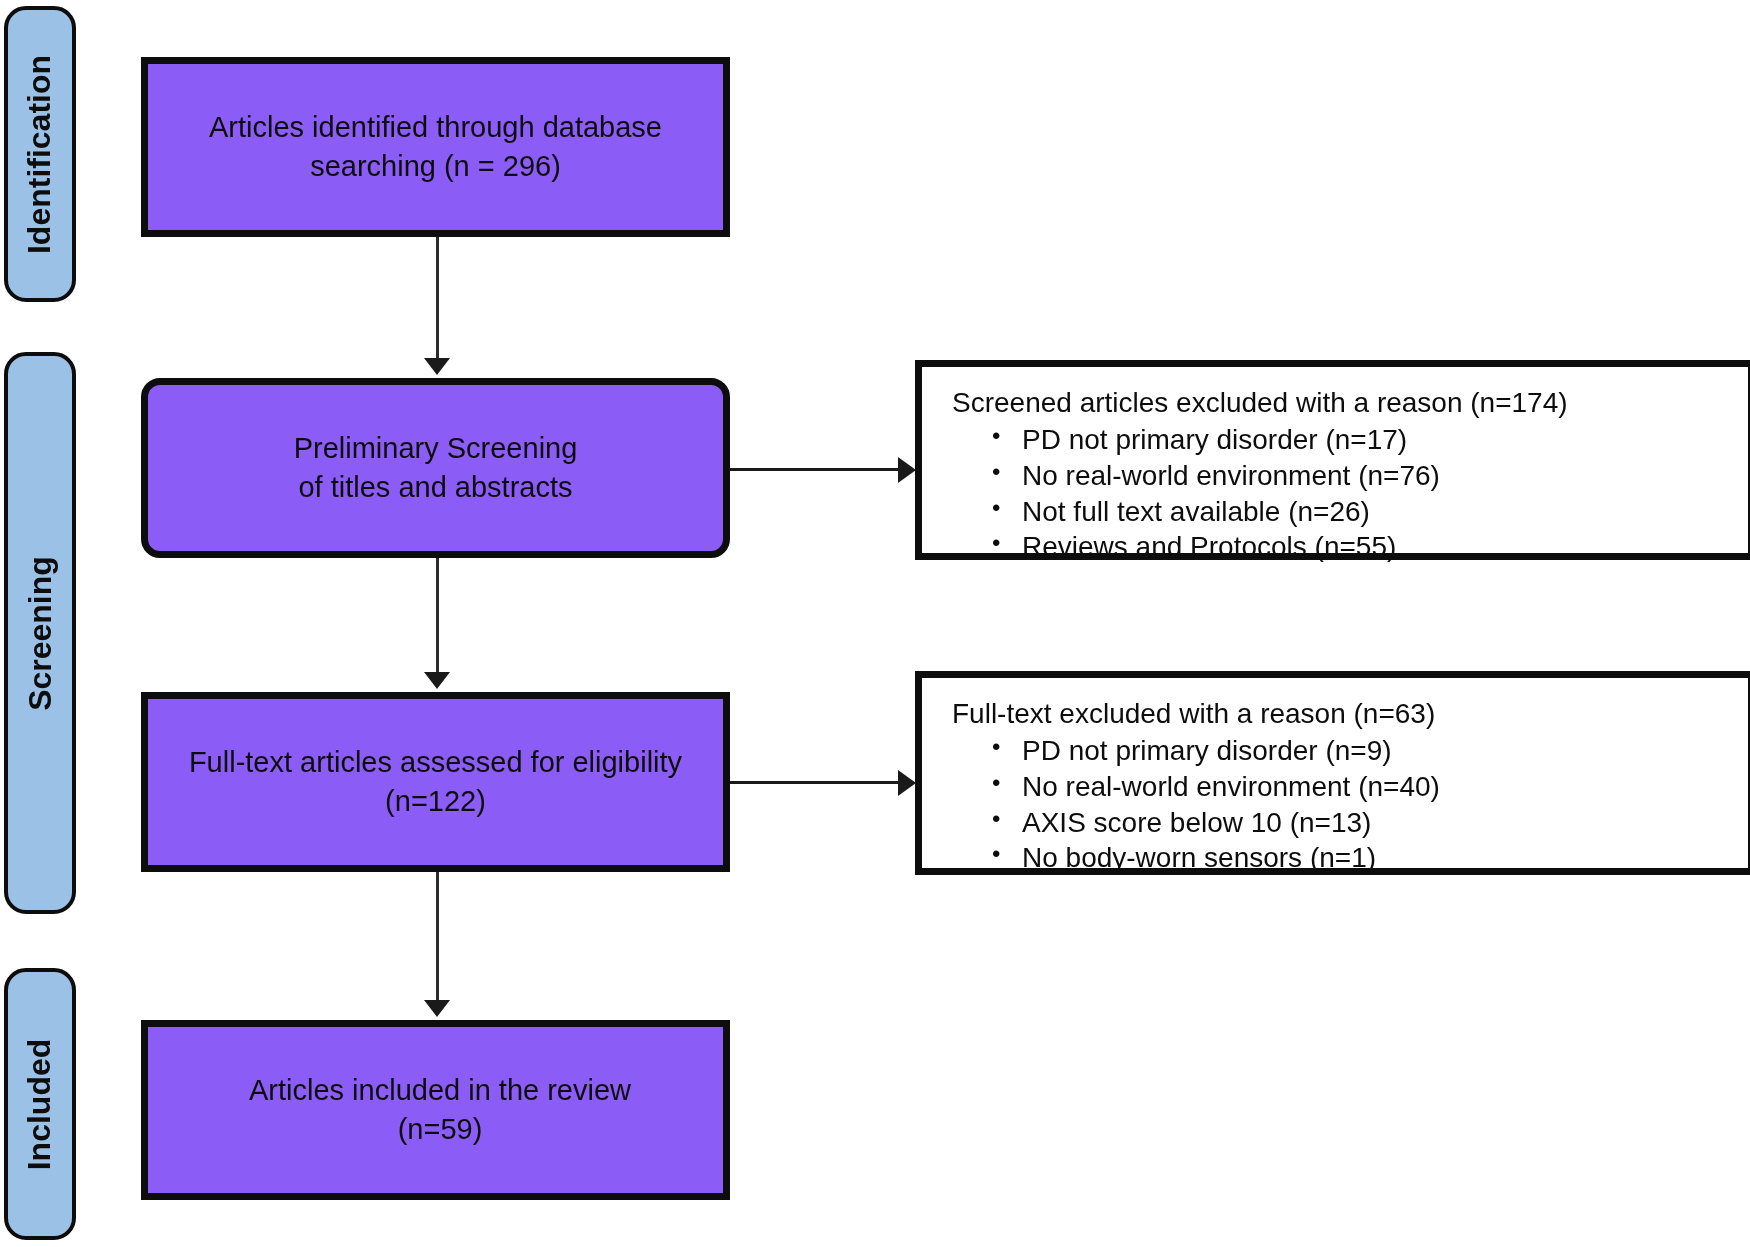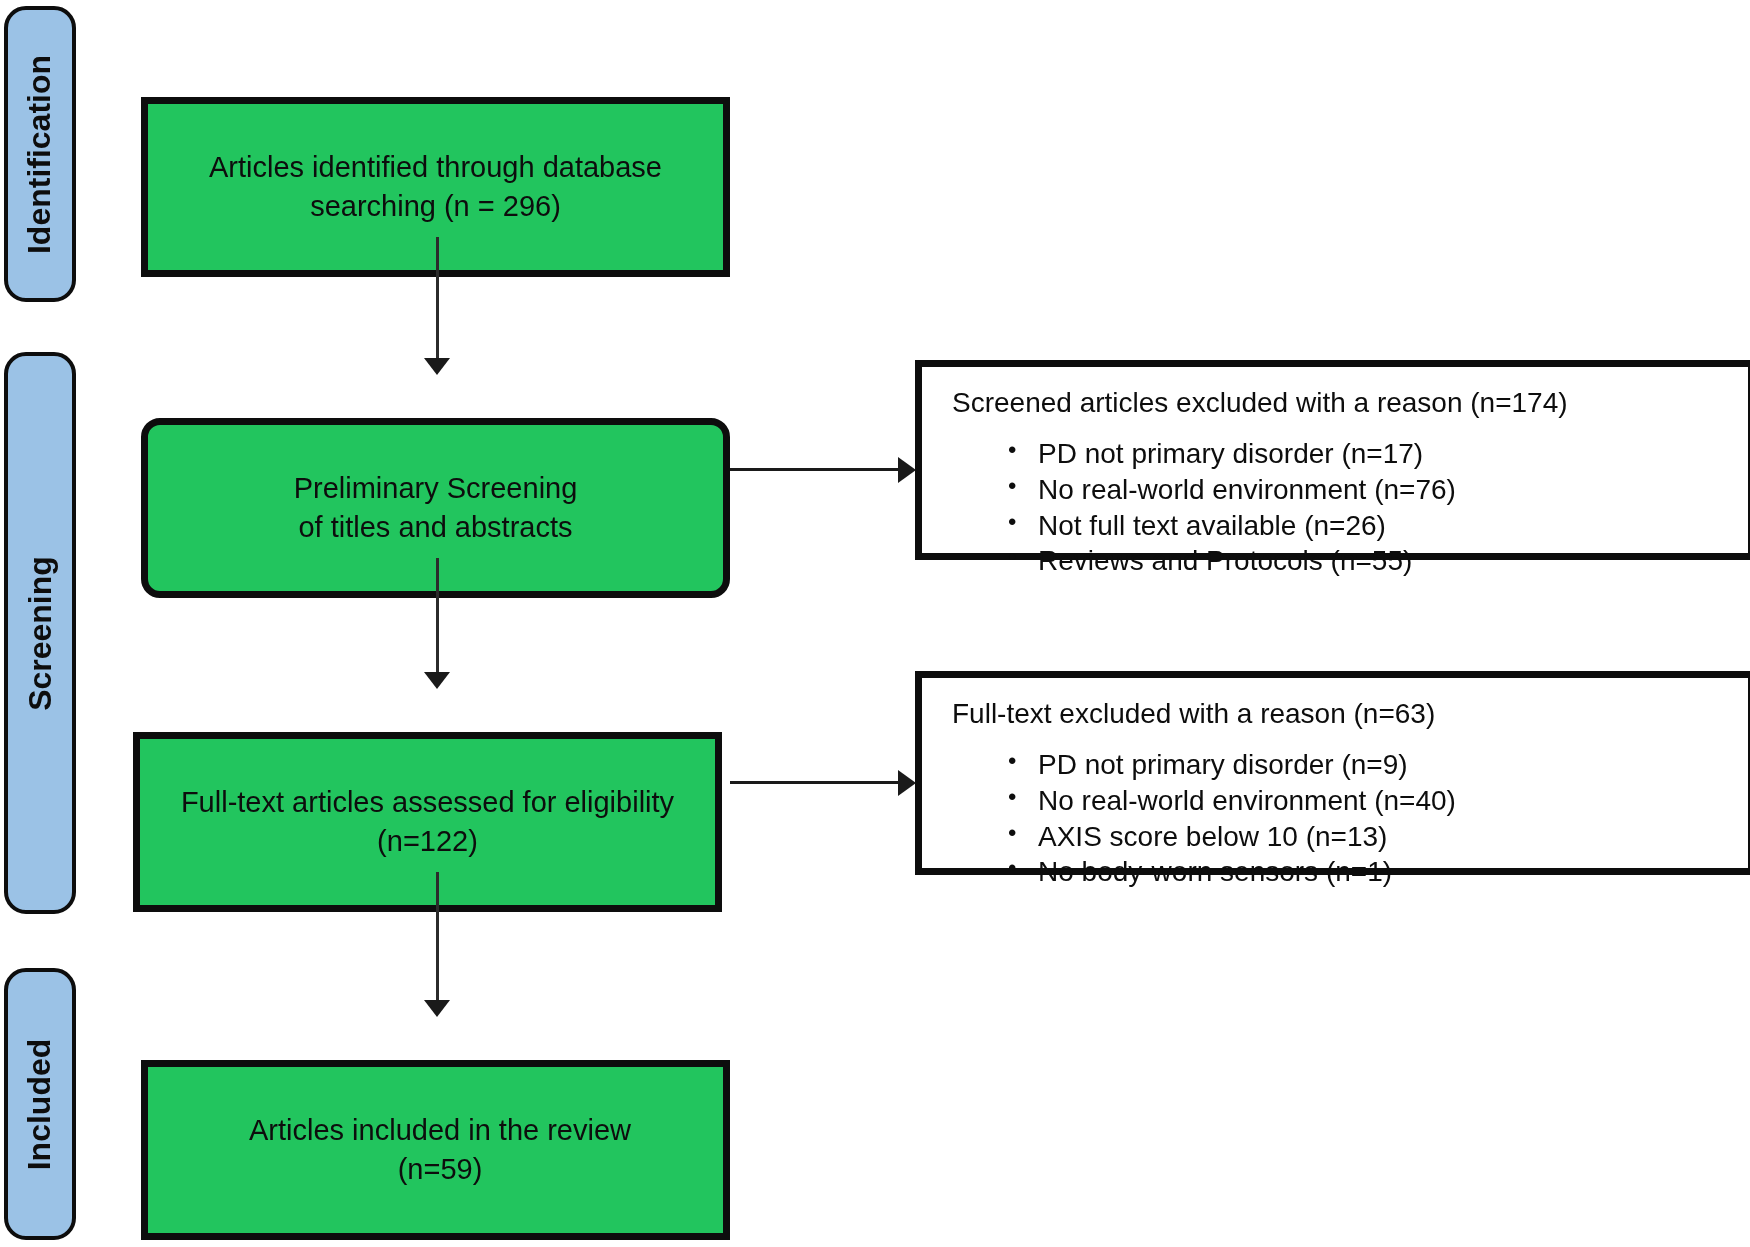--- a/index.html
+++ b/index.html
@@ -38,60 +38,59 @@
     letter-spacing: 0px;
   }
   #stage-identification { left: 4px;  top: 6px;    width: 72px; height: 296px; }
   #stage-screening      { left: 4px;  top: 352px;  width: 72px; height: 562px; }
   #stage-included       { left: 4px;  top: 968px;  width: 72px; height: 272px; }
 
   
   .node {
     position: absolute;
     box-sizing: border-box;
-    background: #22c55e;
+    background: #8b5cf6;
     border: 7px solid #0d0d0d;
     display: flex;
     align-items: center;
     justify-content: center;
     text-align: center;
     color: #0d0d0d;
-    margin-top: 40px;
   }
   .node .node-text {
     font-size: 29px;
     line-height: 1.35;
     padding: 0 18px;
     white-space: pre-line;
   }
 
   #node-identified { left: 141px; top: 57px;  width: 589px; height: 180px; }
   #node-screening  { left: 141px; top: 378px; width: 589px; height: 180px; border-radius: 19px; }
-  #node-fulltext   { left: 133px; top: 692px; width: 589px; height: 180px; }
+  #node-fulltext   { left: 141px; top: 692px; width: 589px; height: 180px; }
   #node-included   { left: 141px; top: 1020px;width: 589px; height: 180px; padding-left: 9px; }
 
   
   .excl {
     position: absolute;
     box-sizing: border-box;
     background: #ffffff;
     border: 7px solid #0d0d0d;
     color: #0d0d0d;
     padding: 18px 22px 14px 28px;
   }
   #excl-screened { left: 915px; top: 360px; width: 840px; height: 200px; }
   #excl-fulltext { left: 915px; top: 671px; width: 840px; height: 204px; }
 
   .excl-title {
     font-size: 28px;
     line-height: 1.25;
     margin: 0 0 2px 2px;
   }
   .excl-list {
-    margin: 16px;
+    margin: 0;
     padding: 0;
     list-style: none;
   }
   .excl-list li {
     font-size: 28px;
     line-height: 1.28;
     padding-left: 72px;
     position: relative;
   }
   .excl-list li::before {

